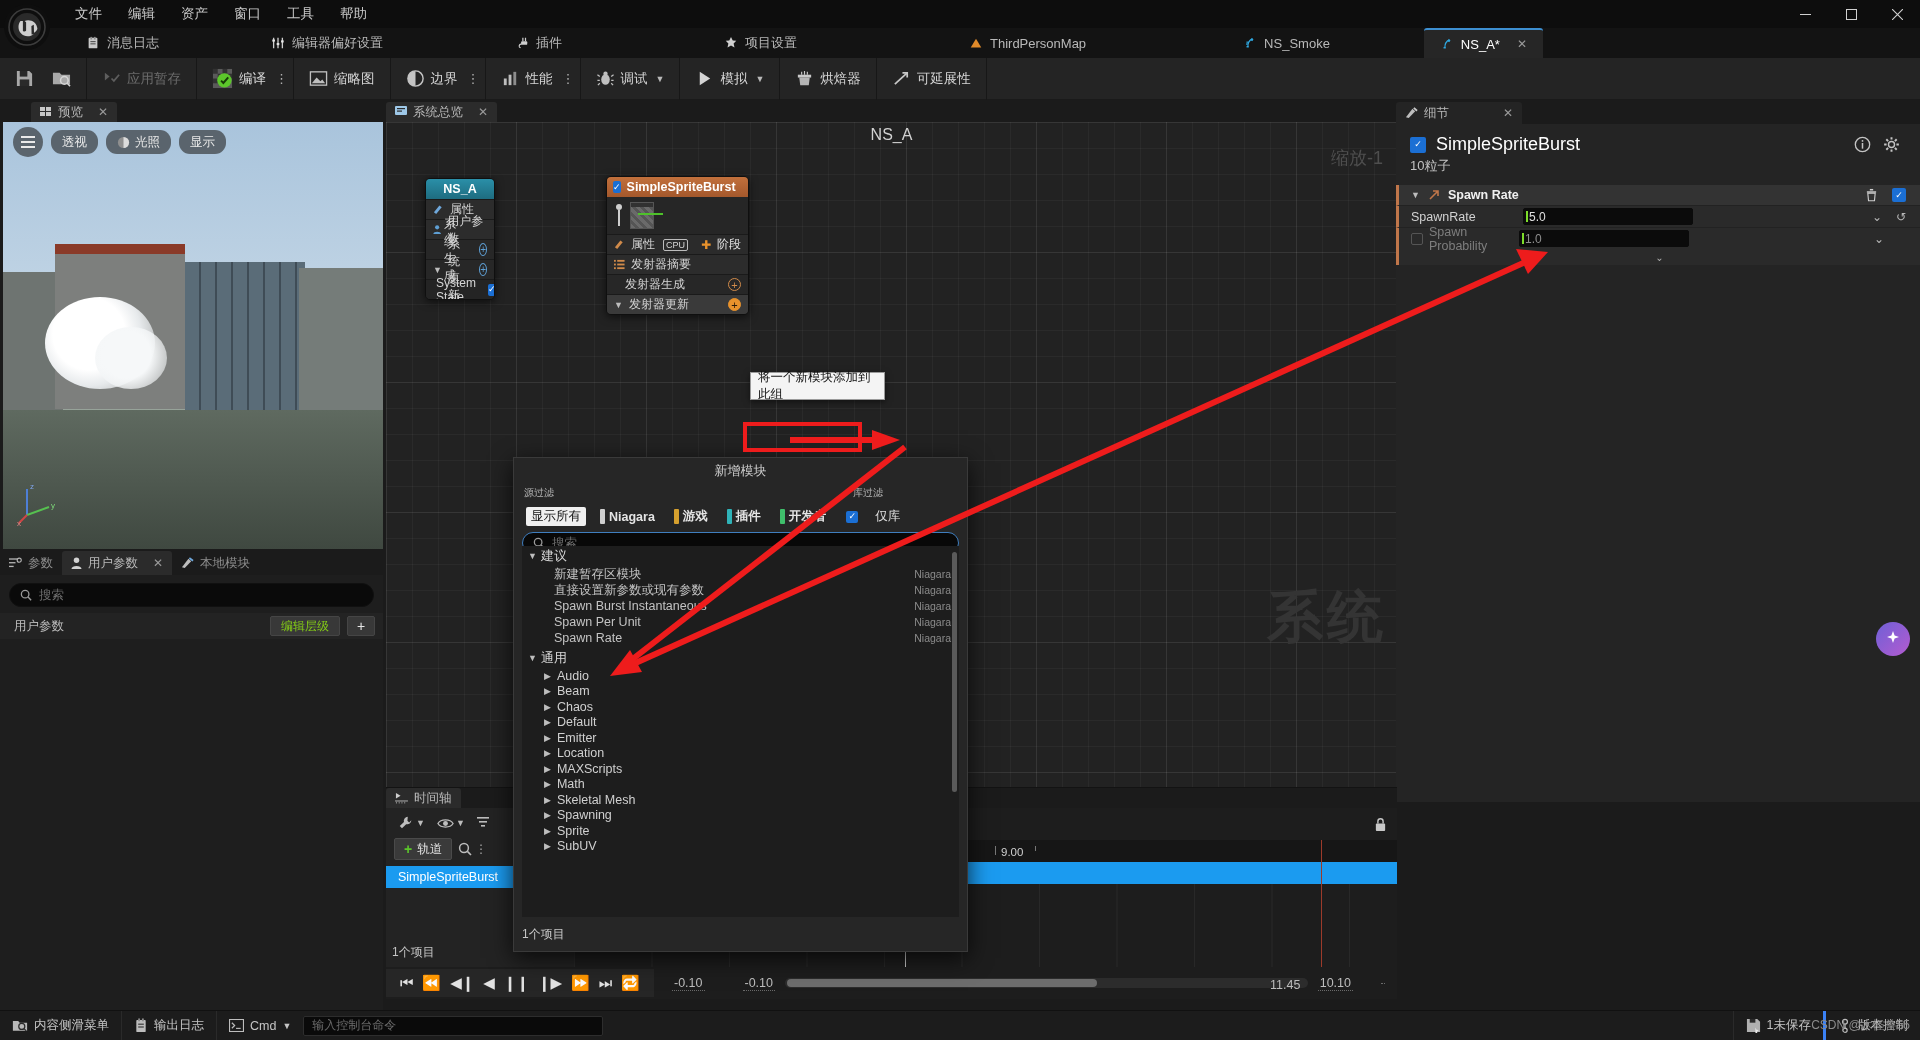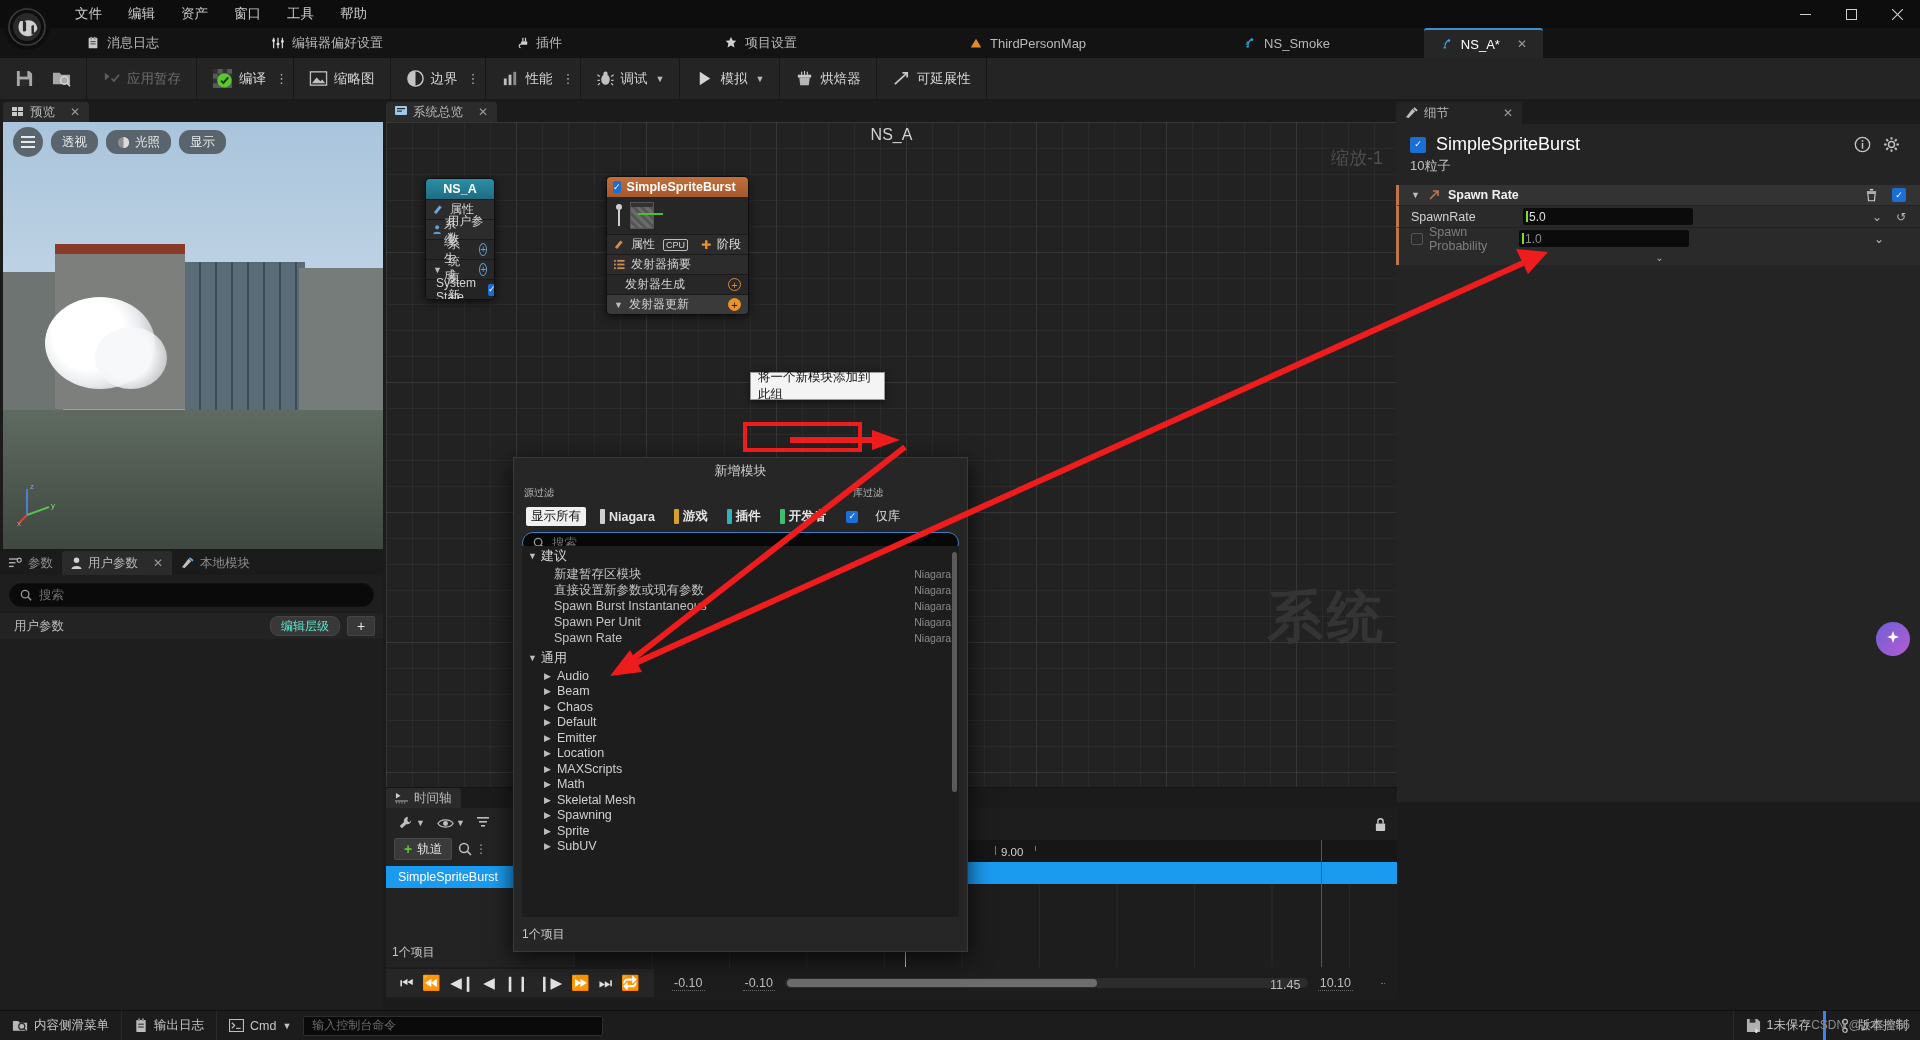--- a/index.html
+++ b/index.html
@@ -78,21 +78,21 @@
   .ptab{
     display:flex; align-items:center; gap:6px; padding:0 9px;
     font-size:12.5px; color:#b9b9b9; background:#2b2b2b;
     border-radius:3px 3px 0 0;
   }
   .ptab.inactive{ background:transparent; color:#8e8e8e;justify-content:center; }
   .ptab .px{ margin-left:9px; color:#9a9a9a; font-size:12px; }
 
   
   #previewPanel{
-    position:absolute; left:3px; top:102px; width:380px; height:447px;
+    position:absolute; left:3px; top:102px; width:380px; height:447px;padding-left:28px;
   }
   #viewport{
     position:absolute; left:0; top:20px; width:380px; height:427px;
     overflow:hidden; background:#8aa7bf;
   }
   .sky{ position:absolute; inset:0;
     background:linear-gradient(#a9c4dc 0%, #bfd3e4 38%, #d2dfe9 52%, #9aa79f 53%, #8f9b8d 100%); }
   .bldg{
     position:absolute; background:#5d5f5c;
   }
@@ -116,21 +116,21 @@
     margin:8px 9px 6px 9px; height:24px; background:#0a0a0a; border:1px solid #101010;
     border-radius:12px; display:flex; align-items:center; gap:7px; padding:0 10px;
     color:#6e6e6e; font-size:12.5px;
   }
   .pcolhdr{
     height:26px; display:flex; align-items:center; justify-content:space-between;
     padding:0 8px 0 14px; background:#232323; font-size:12.5px; color:#bdbdbd;
   }
   .smallbtn{
     height:20px; padding:0 10px; background:#383838; border:1px solid #454545;
-    border-radius:8px; font-size:12px; color:#5eead4; display:flex; align-items:center;
+    border-radius:2px; font-size:12px; color:#84cc16; display:flex; align-items:center;
   }
   .plusbtn{
     height:20px; width:28px; background:#383838; border:1px solid #454545; border-radius:2px;
     display:flex; align-items:center; justify-content:center; color:#e6e6e6; font-size:14px;
   }
 
   
   #graphPanel{
     position:absolute; left:386px; top:102px; width:1011px; height:685px;
     background:#1b1b1b;

